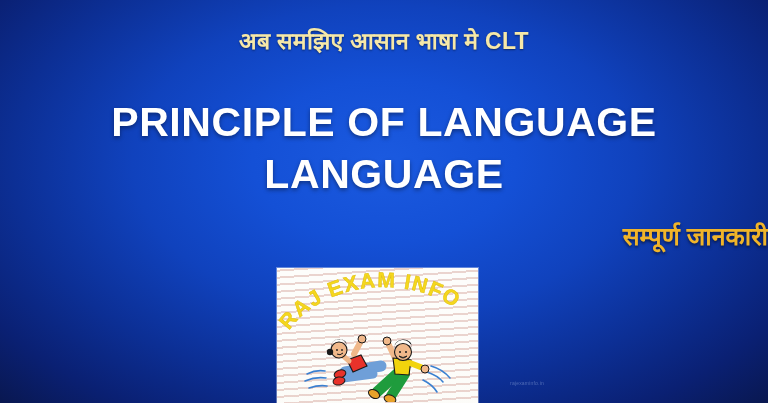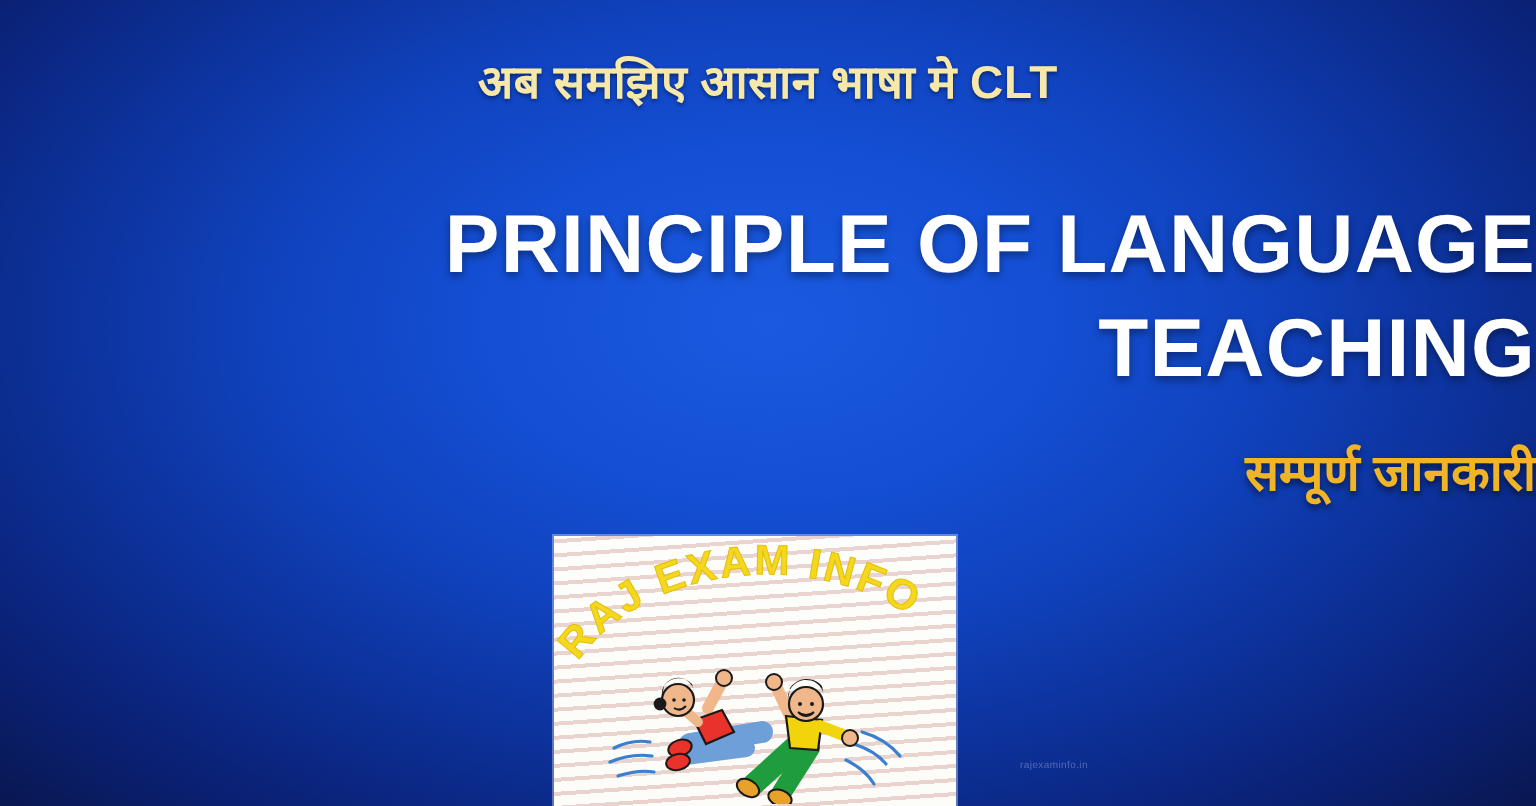--- a/index.html
+++ b/index.html
@@ -50,21 +50,20 @@
     text-align: center;
     color: #ffffff;
     font-size: 41px;
     font-weight: bold;
     line-height: 1.28;
     letter-spacing: 0.6px;
     text-shadow: 0 2px 4px rgba(0,0,0,0.4);
   }
   .main-title .tl {
     display: block;
-    text-align: right;
   }
 
   
   .subtitle {
     position: absolute;
     top: 218px;
     left: 0;
     width: 100%;
     text-align: right;
     color: #f0b429;
@@ -141,21 +140,21 @@
 </style>
 </head>
 <body>
 
 <div class="thumbnail">
 
   <div class="banner-line">अब समझिए आसान भाषा मे CLT</div>
 
   <div class="main-title">
     <span class="tl">PRINCIPLE OF LANGUAGE</span>
-    <span class="tl">TEACHING</span>
+    <span class="tl">LANGUAGE</span>
   </div>
 
   <div class="subtitle">सम्पूर्ण जानकारी</div>
 
   <div class="logo-card">
     <div class="paper-tint"></div>
     <div class="paper-lines"></div>
 
     <svg class="logo-arch" viewBox="0 0 201 74">
       <defs>

